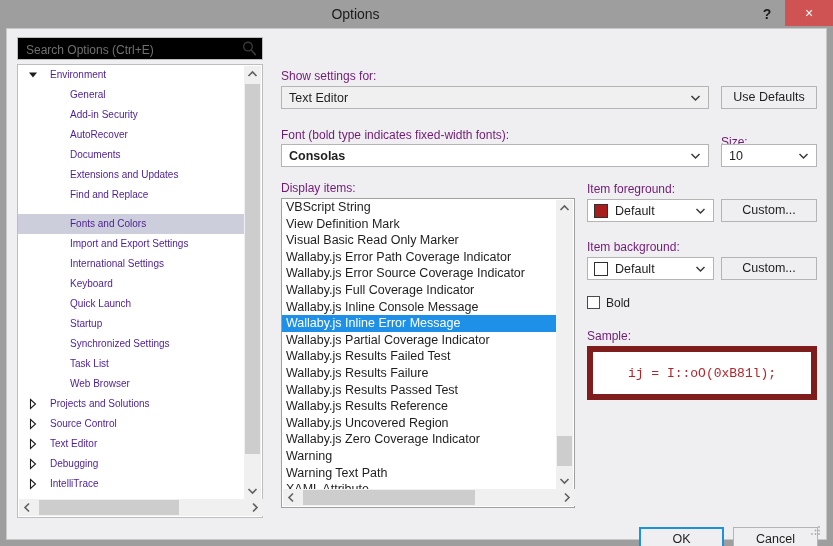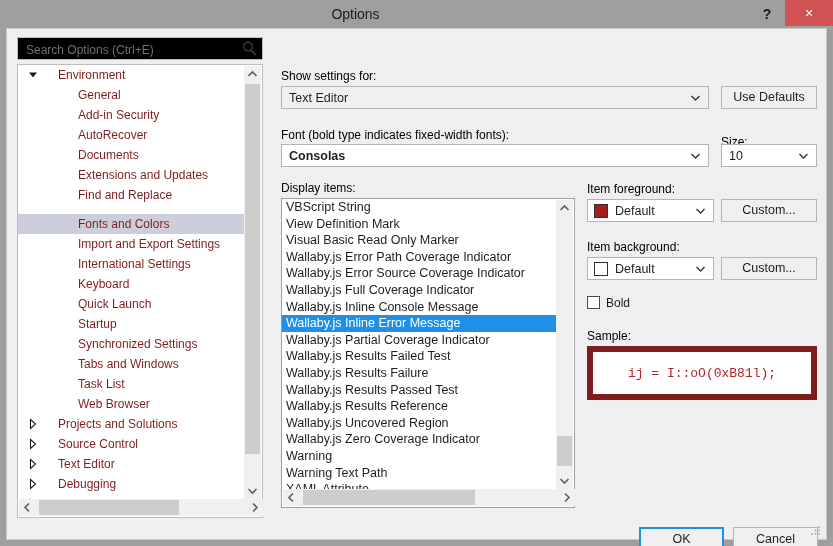--- a/index.html
+++ b/index.html
@@ -114,25 +114,25 @@
   #tree-scroll {
     position: absolute;
     left: 0; top: 0;
     width: 227px; height: 435px;
     overflow: hidden;
   }
   .tree-item {
     position: relative;
     height: 20px;
     line-height: 20px;
-    font-size: 12px;
-    color: #7f1d1d;
+    font-size: 10px;
+    color: #4c1d95;
     white-space: nowrap;
     cursor: default;
-    padding-left: 12px;
+    padding-left: 4px;
   }
   .tree-item .tw {
     position: absolute;
     left: 8px; top: 0;
     width: 14px; height: 20px;
   }
   .tree-item .lbl { margin-left: 0; }
   .tree-item.depth0 .lbl { padding-left: 28px; }
   .tree-item.depth1 .lbl { padding-left: 48px; }
   .tree-item.selected { background: #cccedb; margin-top: 9px; }
@@ -184,21 +184,21 @@
     left: 20px; top: 1px;
     width: 140px; height: 15px;
     background: #cdcdcd;
     cursor: default;
   }
 
   
   .field-label {
     position: absolute;
     font-size: 12px;
-    color: #000000;
+    color: #701a75;
     white-space: nowrap;
   }
 
   .combo {
     position: absolute;
     background: #f0f0f0;
     border: 1px solid #b4b4b4;
     box-sizing: border-box;
     cursor: default;
   }
@@ -446,21 +446,20 @@
           <div class="tree-item depth1"><span class="lbl">Documents</span></div>
           <div class="tree-item depth1"><span class="lbl">Extensions and Updates</span></div>
           <div class="tree-item depth1"><span class="lbl">Find and Replace</span></div>
           <div class="tree-item depth1 selected"><span class="lbl">Fonts and Colors</span></div>
           <div class="tree-item depth1"><span class="lbl">Import and Export Settings</span></div>
           <div class="tree-item depth1"><span class="lbl">International Settings</span></div>
           <div class="tree-item depth1"><span class="lbl">Keyboard</span></div>
           <div class="tree-item depth1"><span class="lbl">Quick Launch</span></div>
           <div class="tree-item depth1"><span class="lbl">Startup</span></div>
           <div class="tree-item depth1"><span class="lbl">Synchronized Settings</span></div>
-          <div class="tree-item depth1"><span class="lbl">Tabs and Windows</span></div>
           <div class="tree-item depth1"><span class="lbl">Task List</span></div>
           <div class="tree-item depth1"><span class="lbl">Web Browser</span></div>
           <div class="tree-item depth0"><span class="tw">
               <svg width="14" height="20" viewBox="0 0 14 20">
                 <path d="M4.5 5.5 L9.5 10 L4.5 14.5 Z" fill="none" stroke="#1e1e1e" stroke-width="1.1"></path>
               </svg>
             </span><span class="lbl">Projects and Solutions</span></div>
           <div class="tree-item depth0"><span class="tw">
               <svg width="14" height="20" viewBox="0 0 14 20">
                 <path d="M4.5 5.5 L9.5 10 L4.5 14.5 Z" fill="none" stroke="#1e1e1e" stroke-width="1.1"></path>

